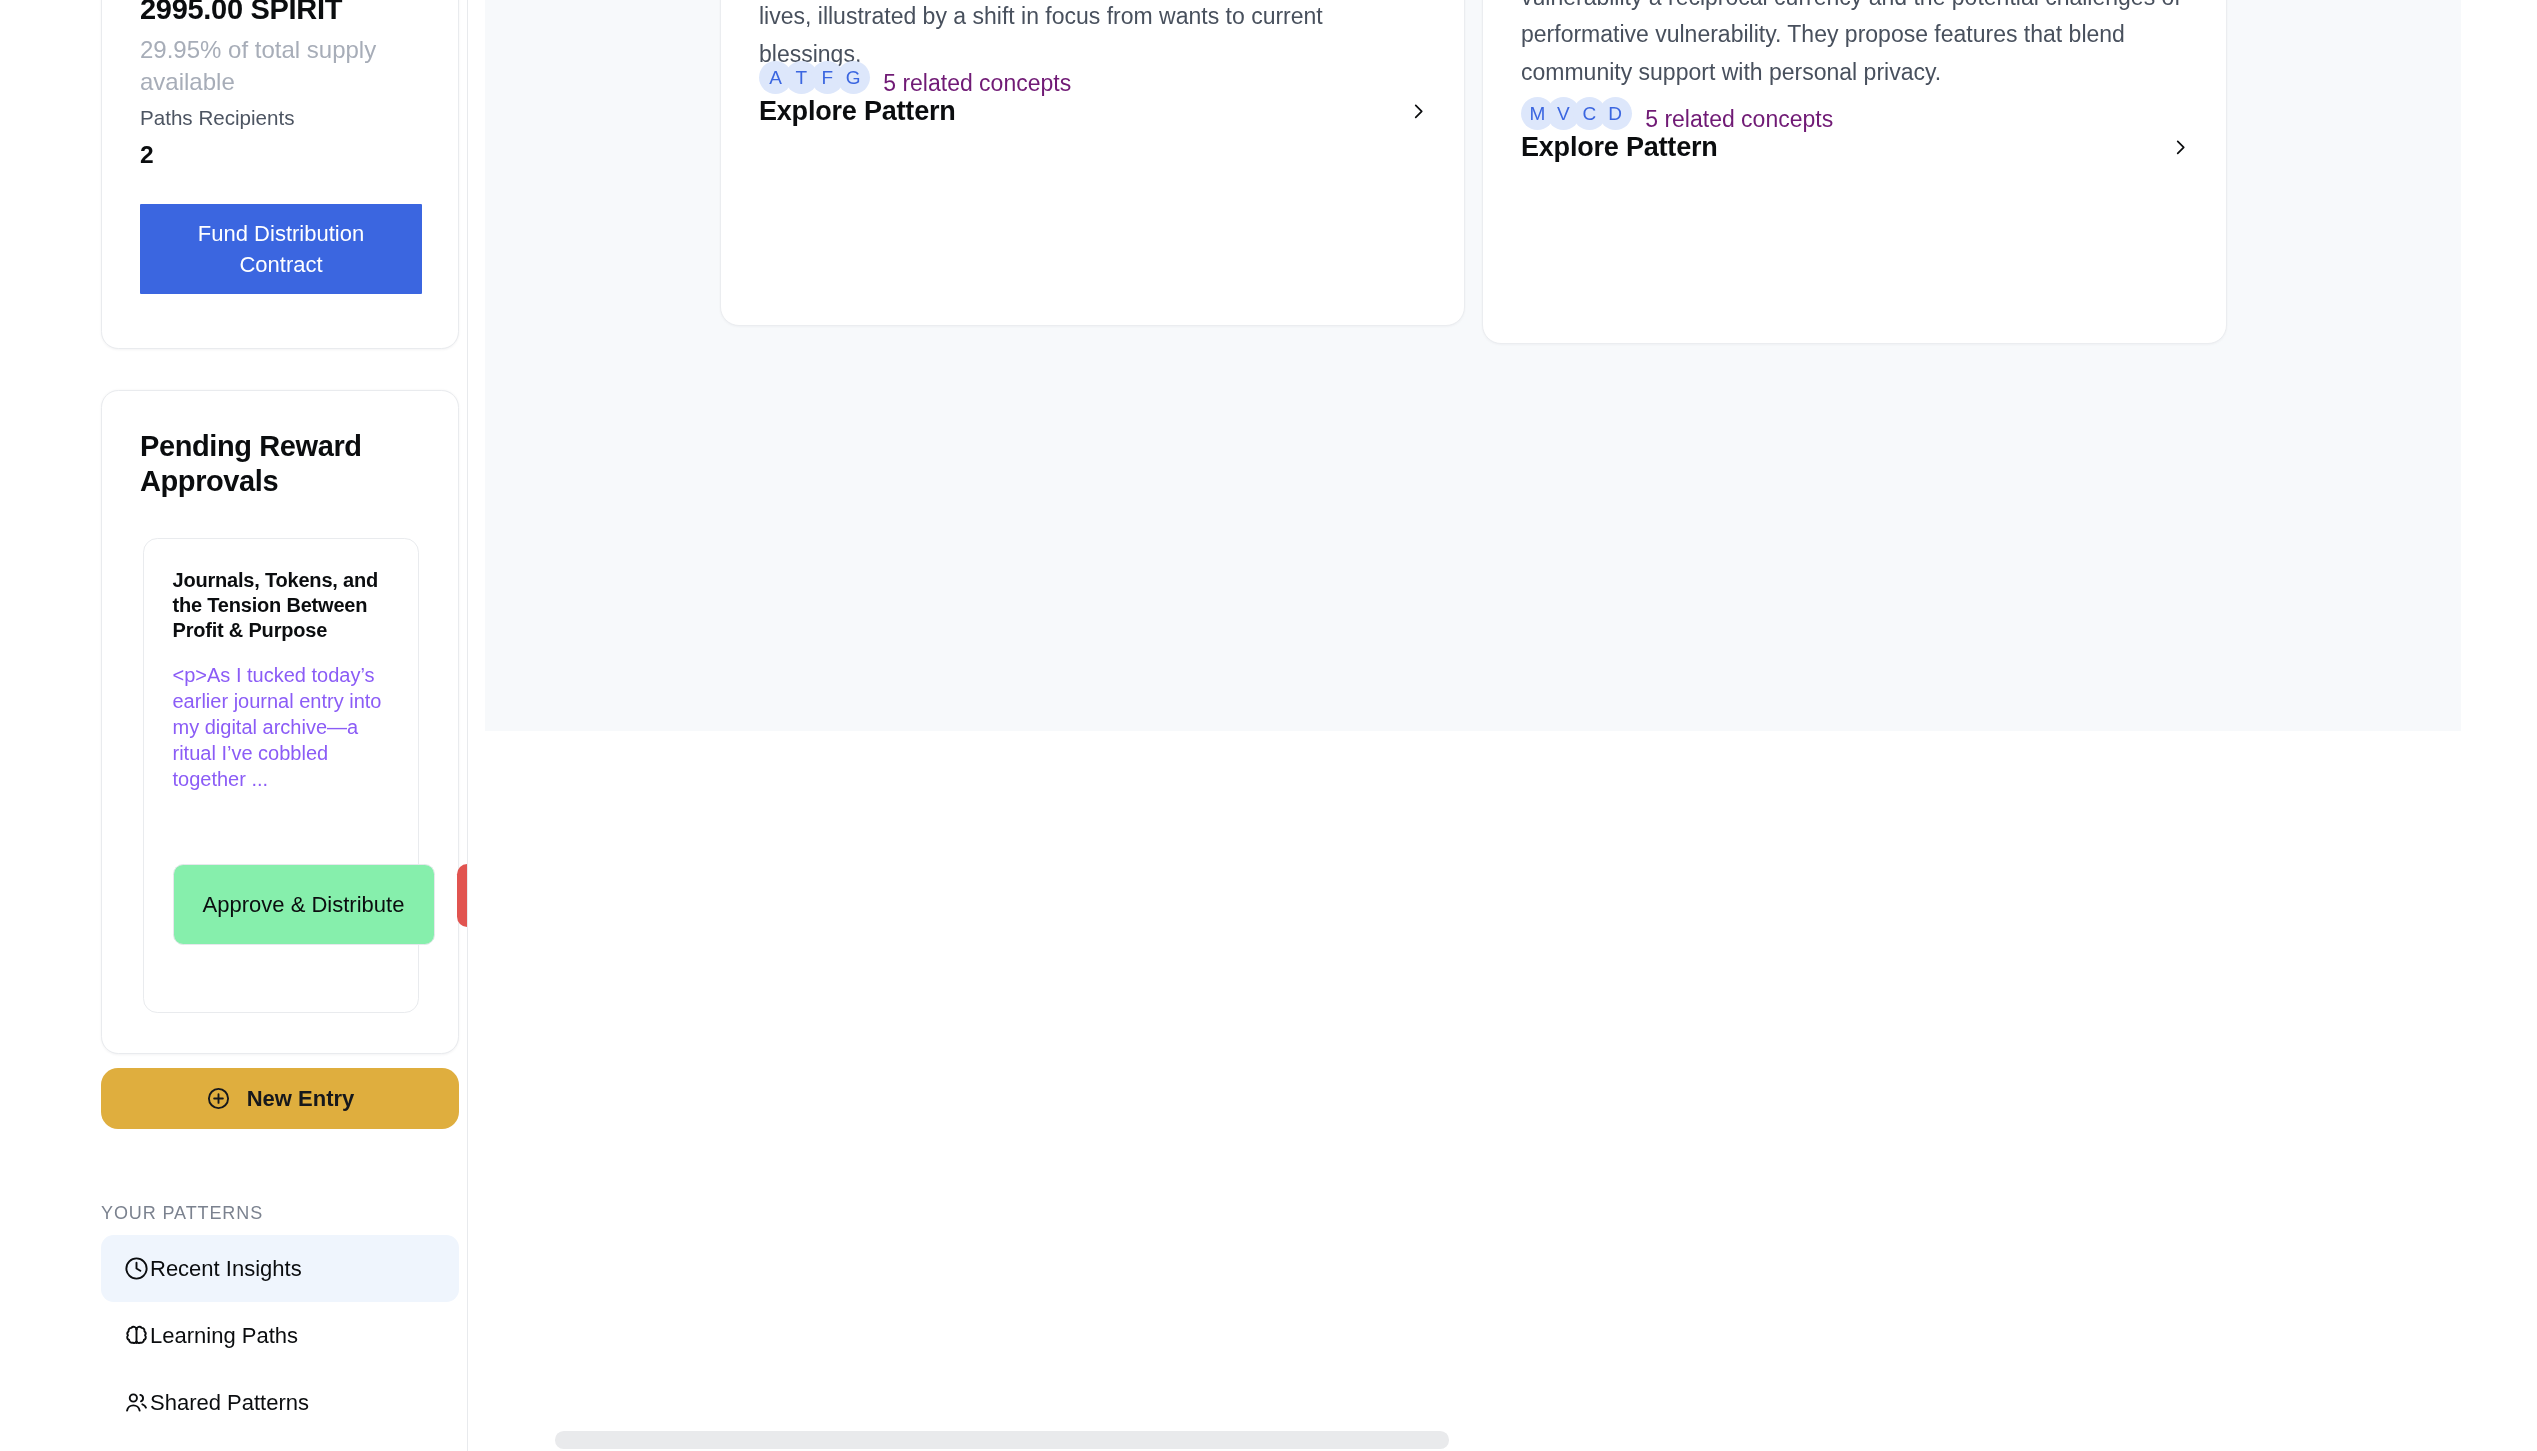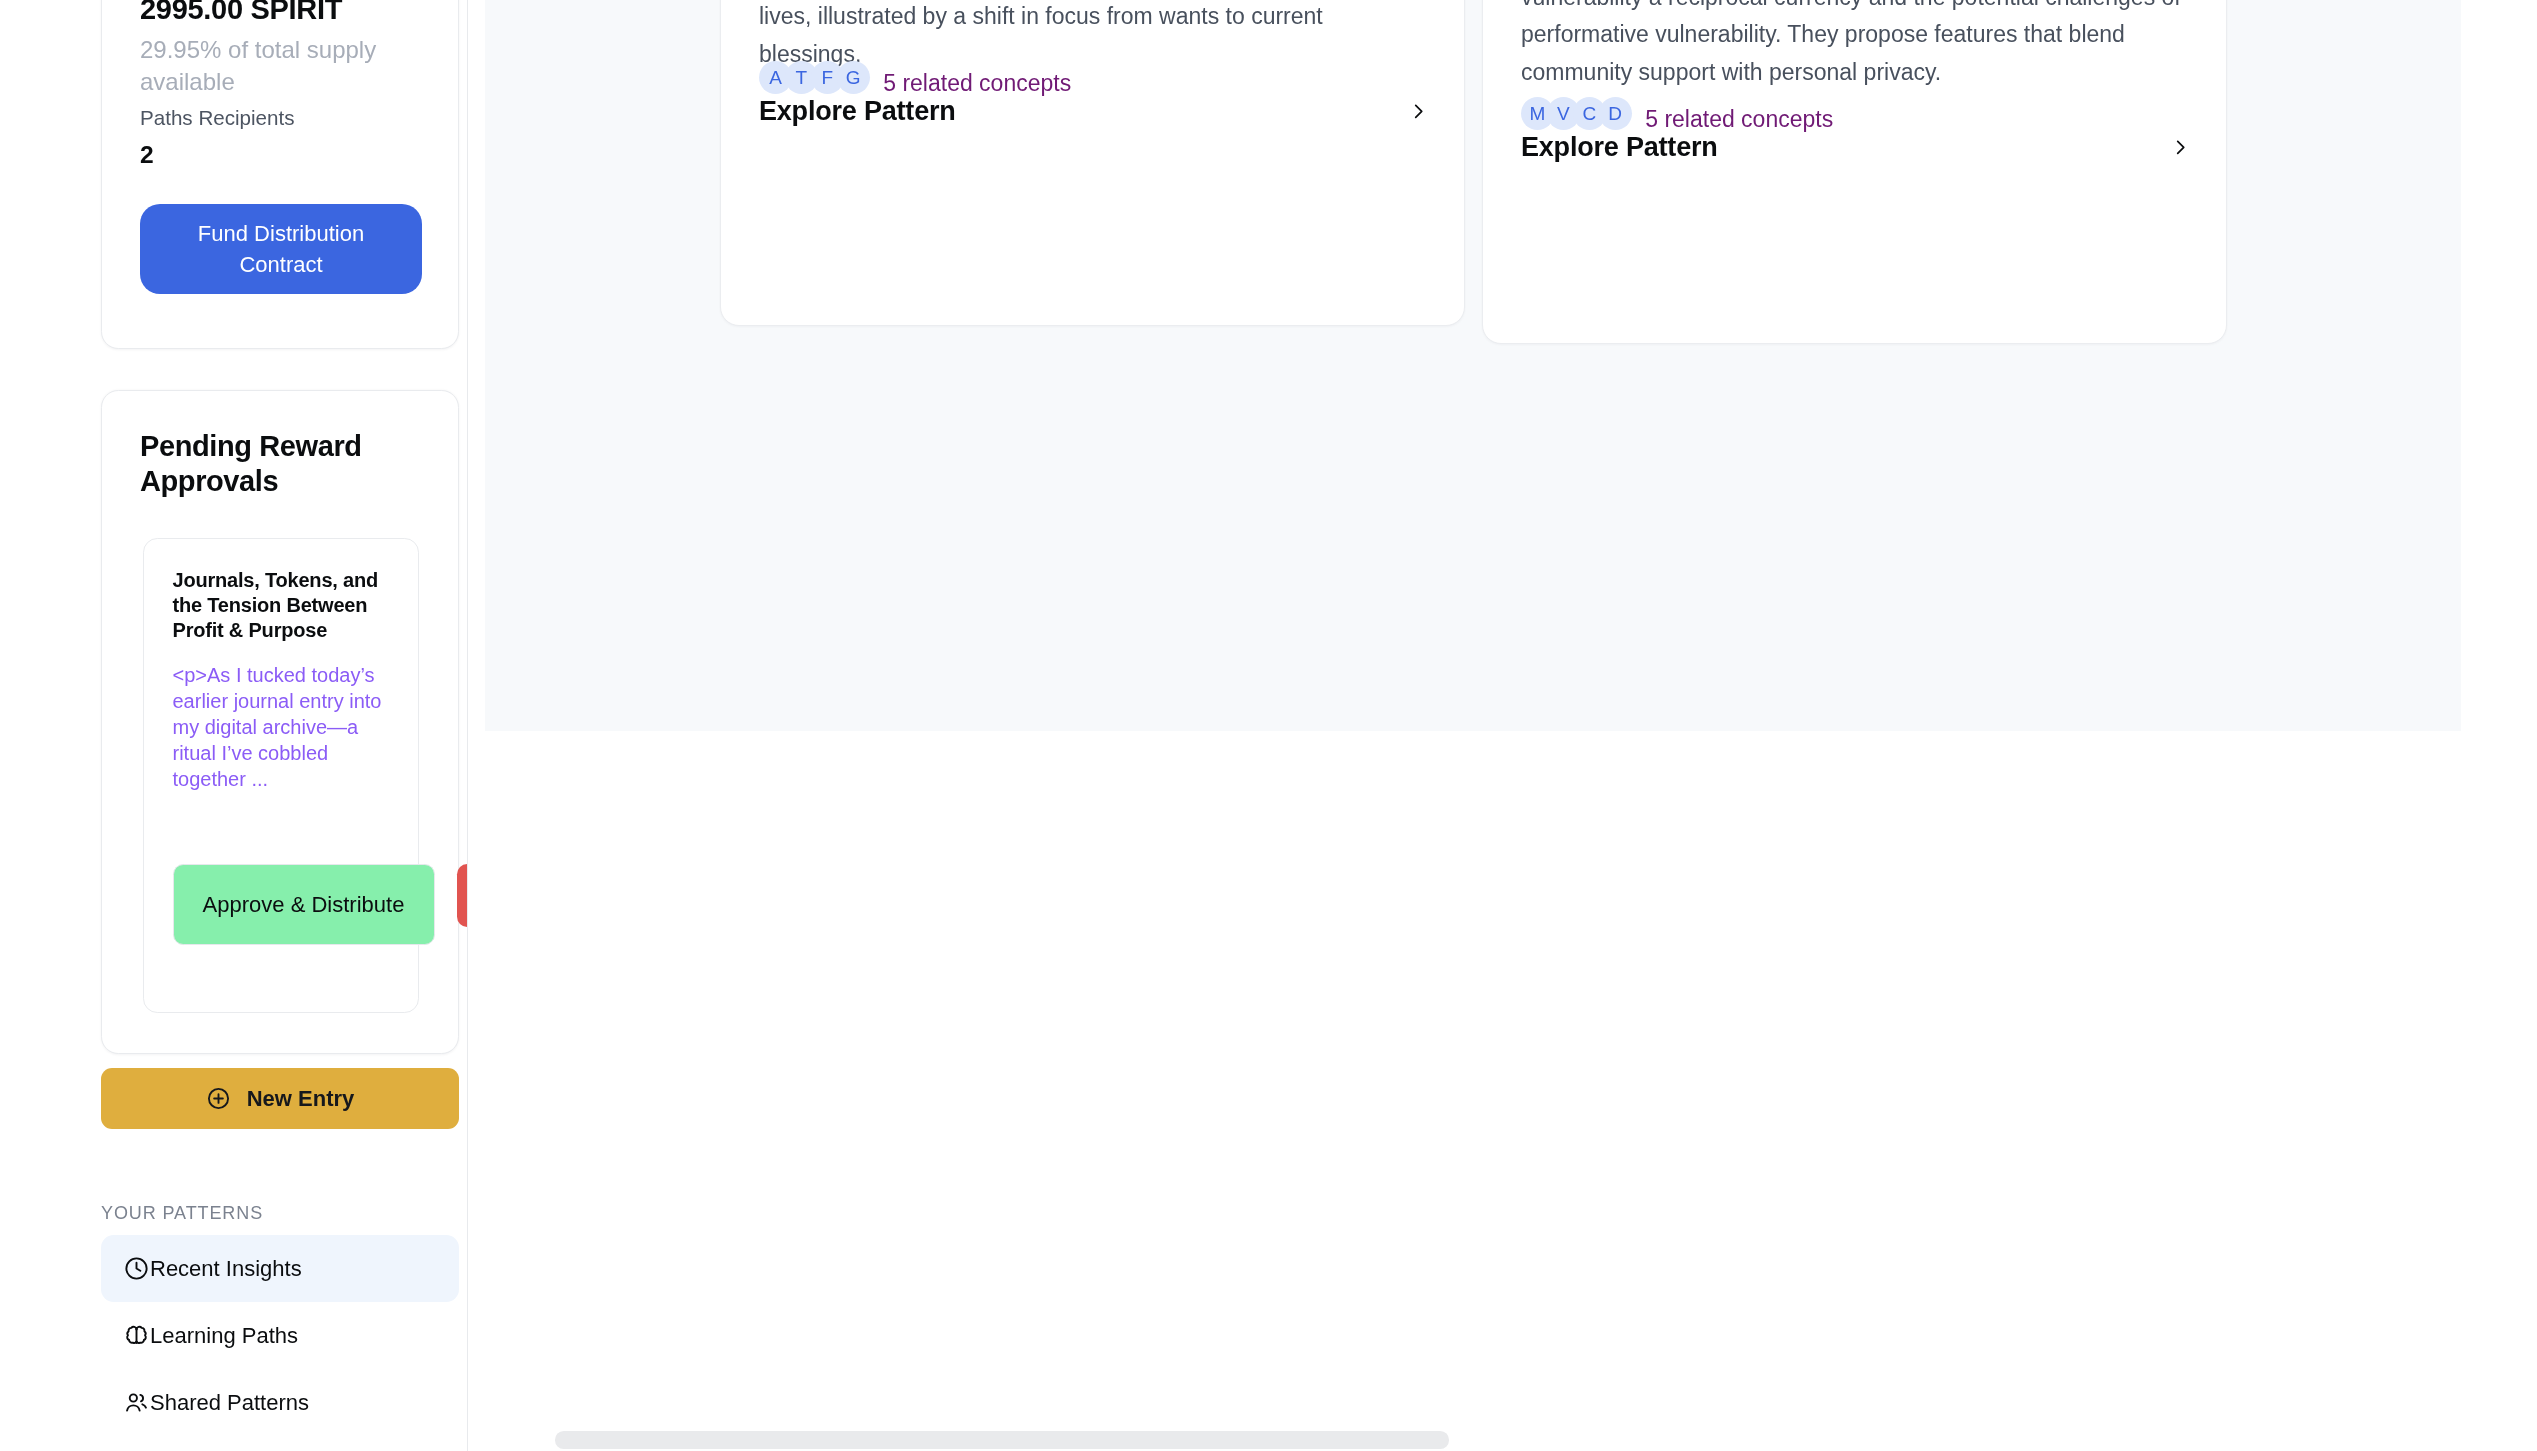--- a/index.html
+++ b/index.html
@@ -88,21 +88,21 @@
 
   .fund-btn {
     position: absolute;
     left: 38px;
     top: 298px;
     width: 282px;
     height: 90px;
     background: #3b66e0;
     color: #ffffff;
     border: none;
-    border-radius: 20px;
+    border-radius: 1px;
     font-family: "Liberation Sans", sans-serif;
     font-size: 22px;
     line-height: 1.43;
     cursor: pointer;
     padding: 0 36px;
   }
 
   
   .pending-card {
     left: 101px;
@@ -191,21 +191,21 @@
 
   
   .new-entry-btn {
     position: absolute;
     left: 101px;
     top: 1068px;
     width: 358px;
     height: 61px;
     background: #dfae3e;
     border: none;
-    border-radius: 11px;
+    border-radius: 17px;
     font-family: "Liberation Sans", sans-serif;
     font-size: 22px;
     font-weight: 700;
     color: #16181c;
     cursor: pointer;
     display: flex;
     align-items: center;
     justify-content: center;
     gap: 16px;
   }

